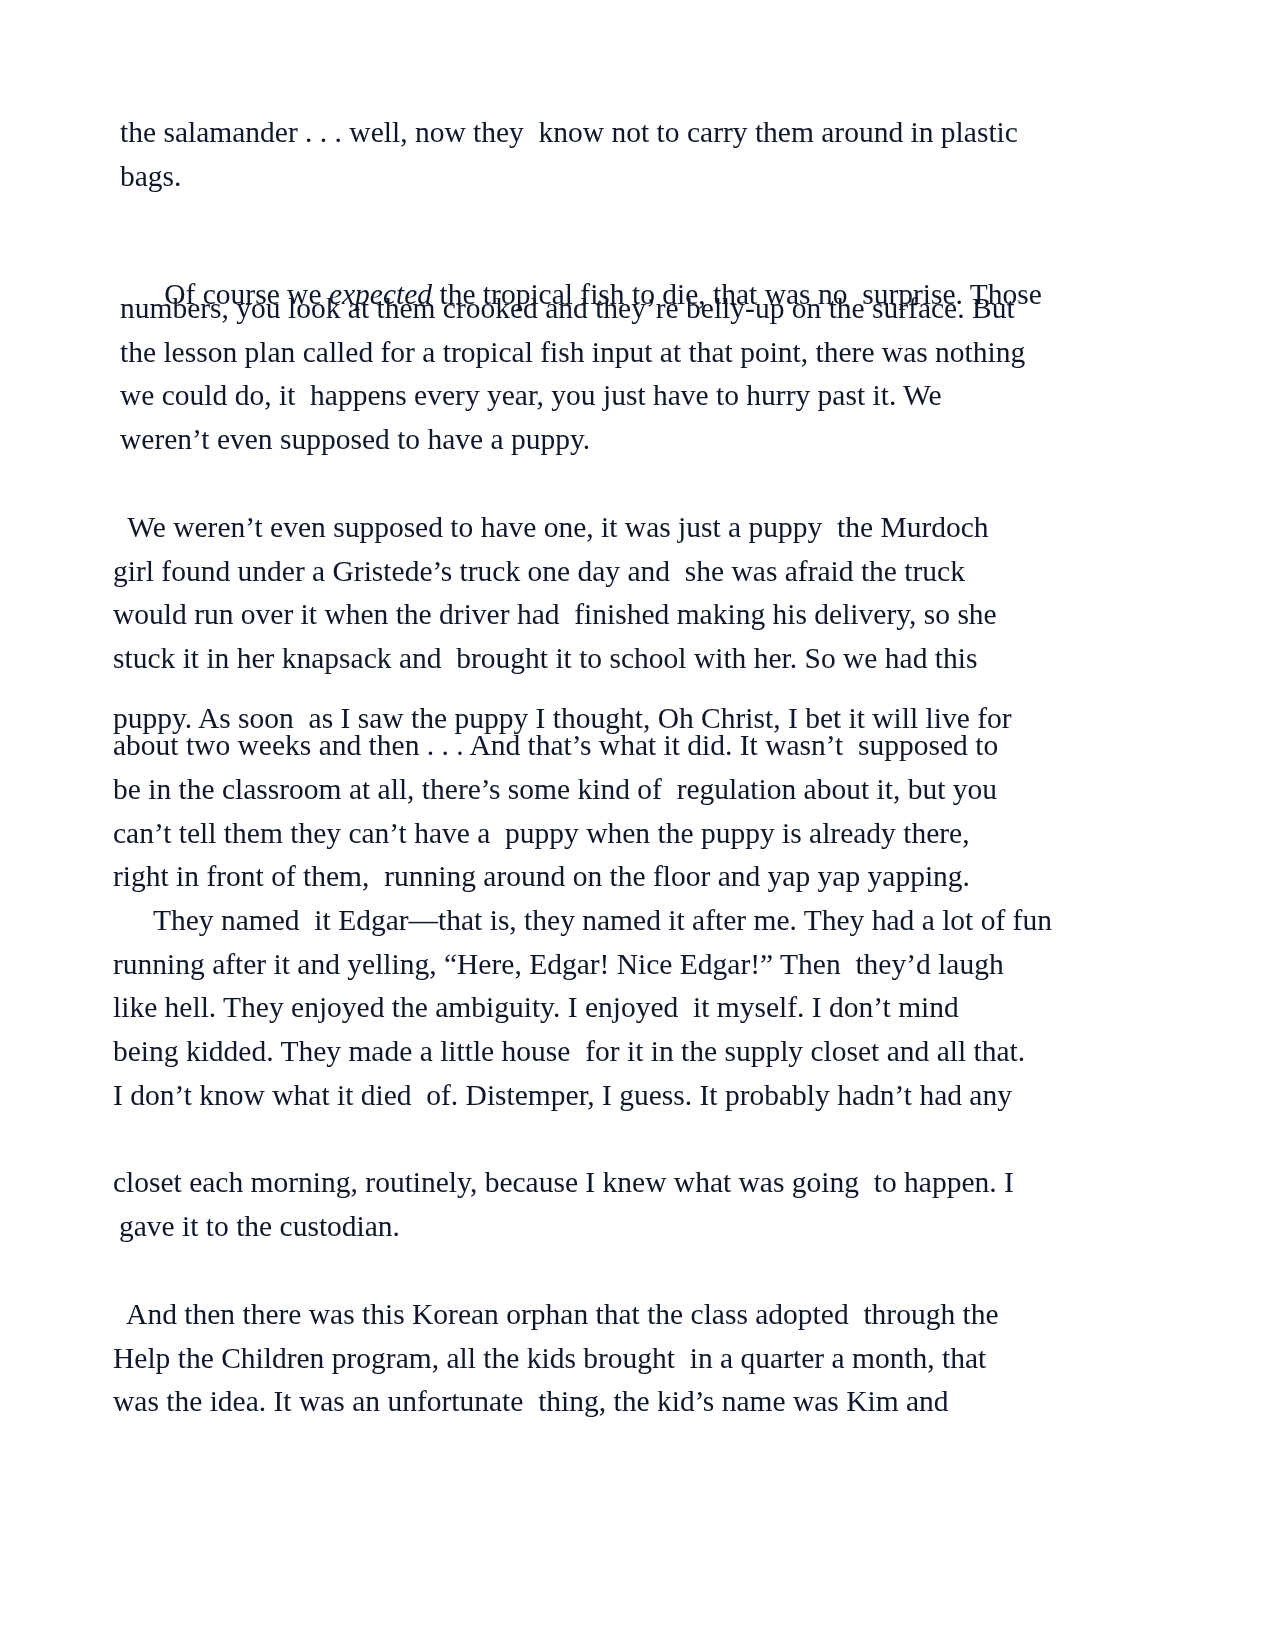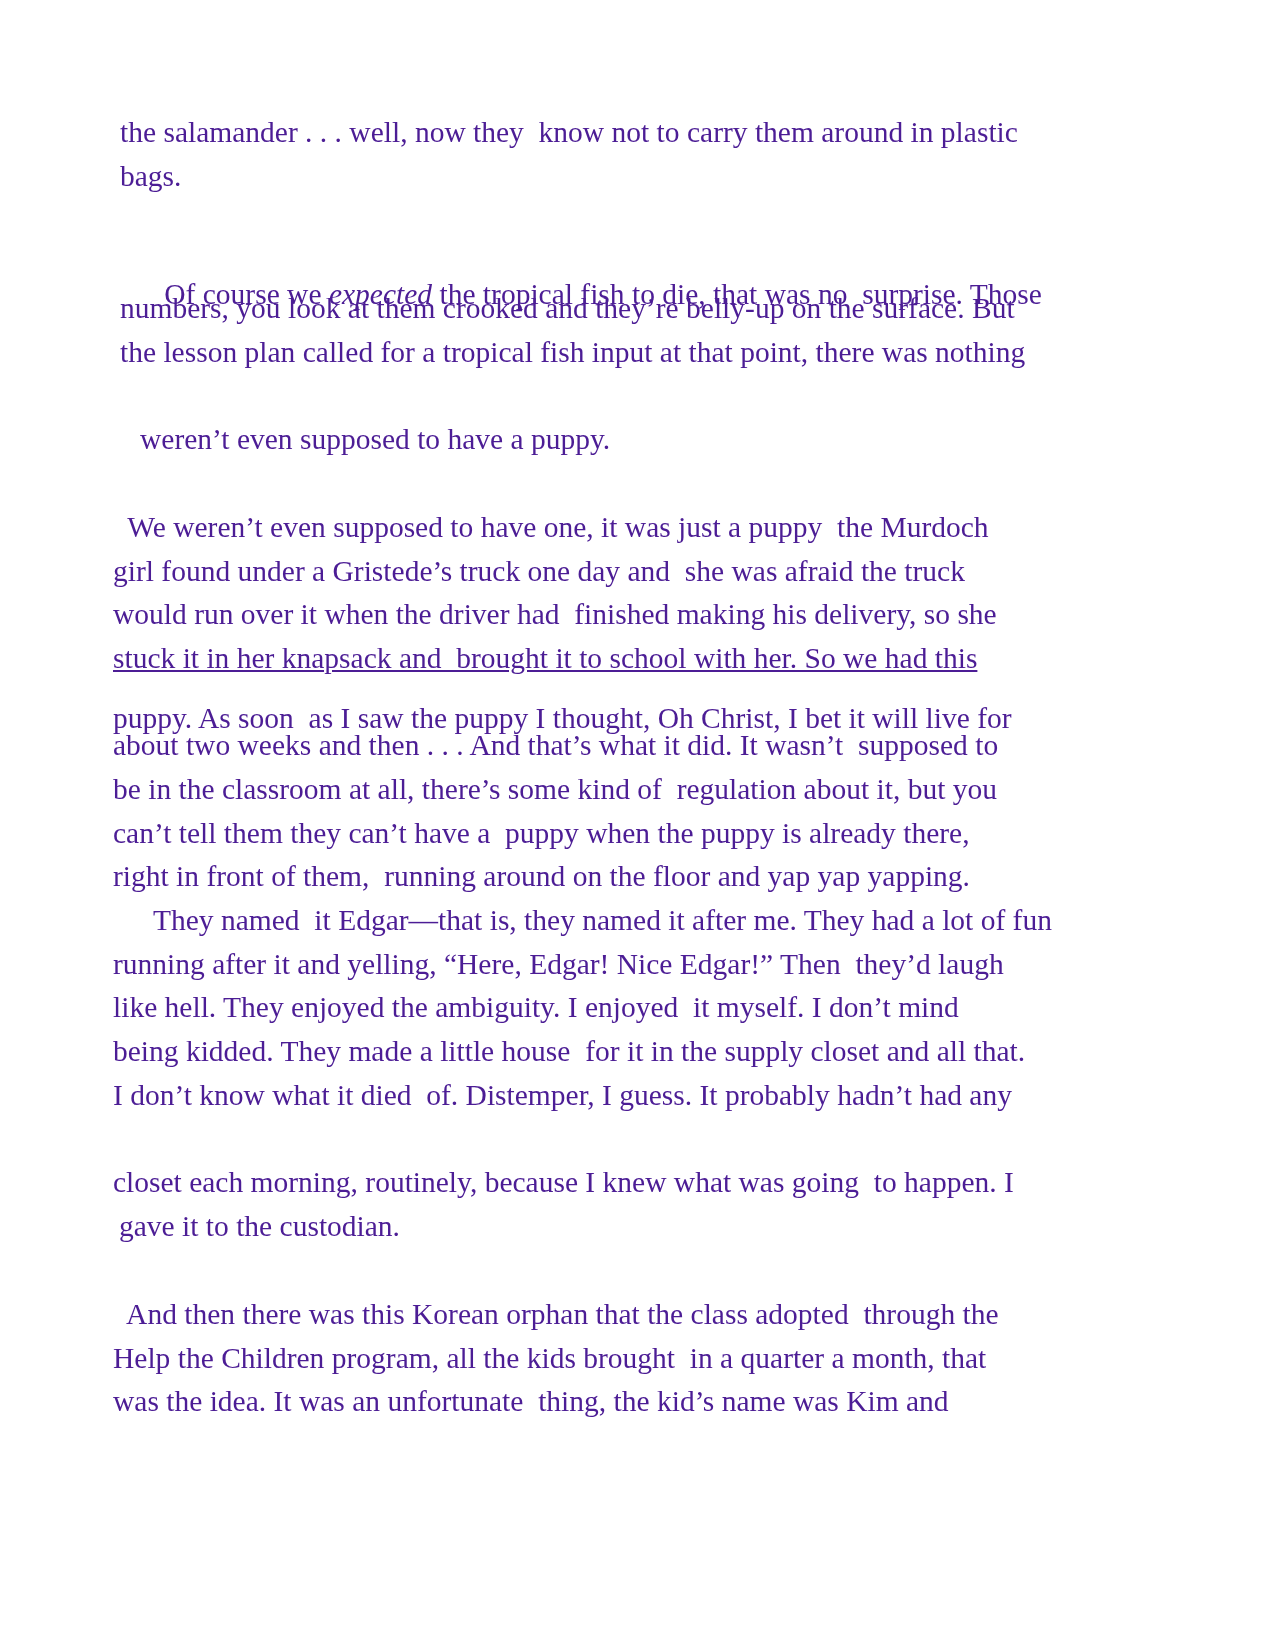--- a/index.html
+++ b/index.html
@@ -1,42 +1,43 @@
 <!DOCTYPE html>
 <html><head>
 <meta charset="utf-8">
 <style>
   html, body { margin: 0; padding: 0; background: #ffffff; }
   body { width: 1275px; height: 1650px; position: relative; overflow: hidden; }
   .page {
     position: absolute; left: 0; top: 0; width: 1275px; height: 1650px; background: #fff;
-    font-family: "Liberation Serif", "DejaVu Serif", serif; color: #4c1d95; font-size: 29.5px;
+    font-family: "Liberation Serif", "DejaVu Serif", serif; color: #0f172a; font-size: 29.5px;
   }
   .line { position: absolute; white-space: pre; line-height: 1; }
   em { font-style: italic; }
 </style>
 </head>
 <body>
 
 <div class="page">
 
   <div class="line" style="left:120px;top:118px;width:980px;">the salamander . . . well, now they  know not to carry them around in plastic</div>
   <div class="line" style="left:120px;top:162px;">bags.</div>
 
   <div class="line" style="left:120px;top:250px;">
     <span>  Of course we </span><em>expected</em><span> the tropical fish to die, that was no  surprise. Those</span>
   </div>
   <div class="line" style="left:120px;top:294px;">numbers, you look at them crooked and they’re belly-up on the surface. But</div>
   <div class="line" style="left:120px;top:338px;">the lesson plan called for a tropical fish input at that point, there was nothing</div>
-  <div class="line" style="left:120px;top:425px;margin-left:20px;">weren’t even supposed to have a puppy.</div>
+  <div class="line" style="left:120px;top:381px;">we could do, it  happens every year, you just have to hurry past it. We</div>
+  <div class="line" style="left:120px;top:425px;">weren’t even supposed to have a puppy.</div>
 
   <div class="line" style="left:113px;top:513px;">  We weren’t even supposed to have one, it was just a puppy  the Murdoch</div>
   <div class="line" style="left:113px;top:557px;">girl found under a Gristede’s truck one day and  she was afraid the truck</div>
   <div class="line" style="left:113px;top:600px;">would run over it when the driver had  finished making his delivery, so she</div>
-  <div class="line" style="left:113px;top:644px;text-decoration:underline;">stuck it in her knapsack and  brought it to school with her. So we had this</div>
+  <div class="line" style="left:113px;top:644px;">stuck it in her knapsack and  brought it to school with her. So we had this</div>
   <div class="line" style="left:113px;top:688px;margin-top:16px;">puppy. As soon  as I saw the puppy I thought, Oh Christ, I bet it will live for</div>
   <div class="line" style="left:113px;top:731px;">about two weeks and then . . . And that’s what it did. It wasn’t  supposed to</div>
   <div class="line" style="left:113px;top:775px;">be in the classroom at all, there’s some kind of  regulation about it, but you</div>
   <div class="line" style="left:113px;top:819px;">can’t tell them they can’t have a  puppy when the puppy is already there,</div>
   <div class="line" style="left:113px;top:862px;">right in front of them,  running around on the floor and yap yap yapping.</div>
   <div class="line" style="left:113px;top:906px;margin-left:40px;">They named  it Edgar—that is, they named it after me. They had a lot of fun</div>
   <div class="line" style="left:113px;top:950px;font-family:Liberation Serif, serif;">running after it and yelling, “Here, Edgar! Nice Edgar!” Then  they’d laugh</div>
   <div class="line" style="left:113px;top:993px;">like hell. They enjoyed the ambiguity. I enjoyed  it myself. I don’t mind</div>
   <div class="line" style="left:113px;top:1037px;">being kidded. They made a little house  for it in the supply closet and all that.</div>
   <div class="line" style="left:113px;top:1081px;">I don’t know what it died  of. Distemper, I guess. It probably hadn’t had any</div>

